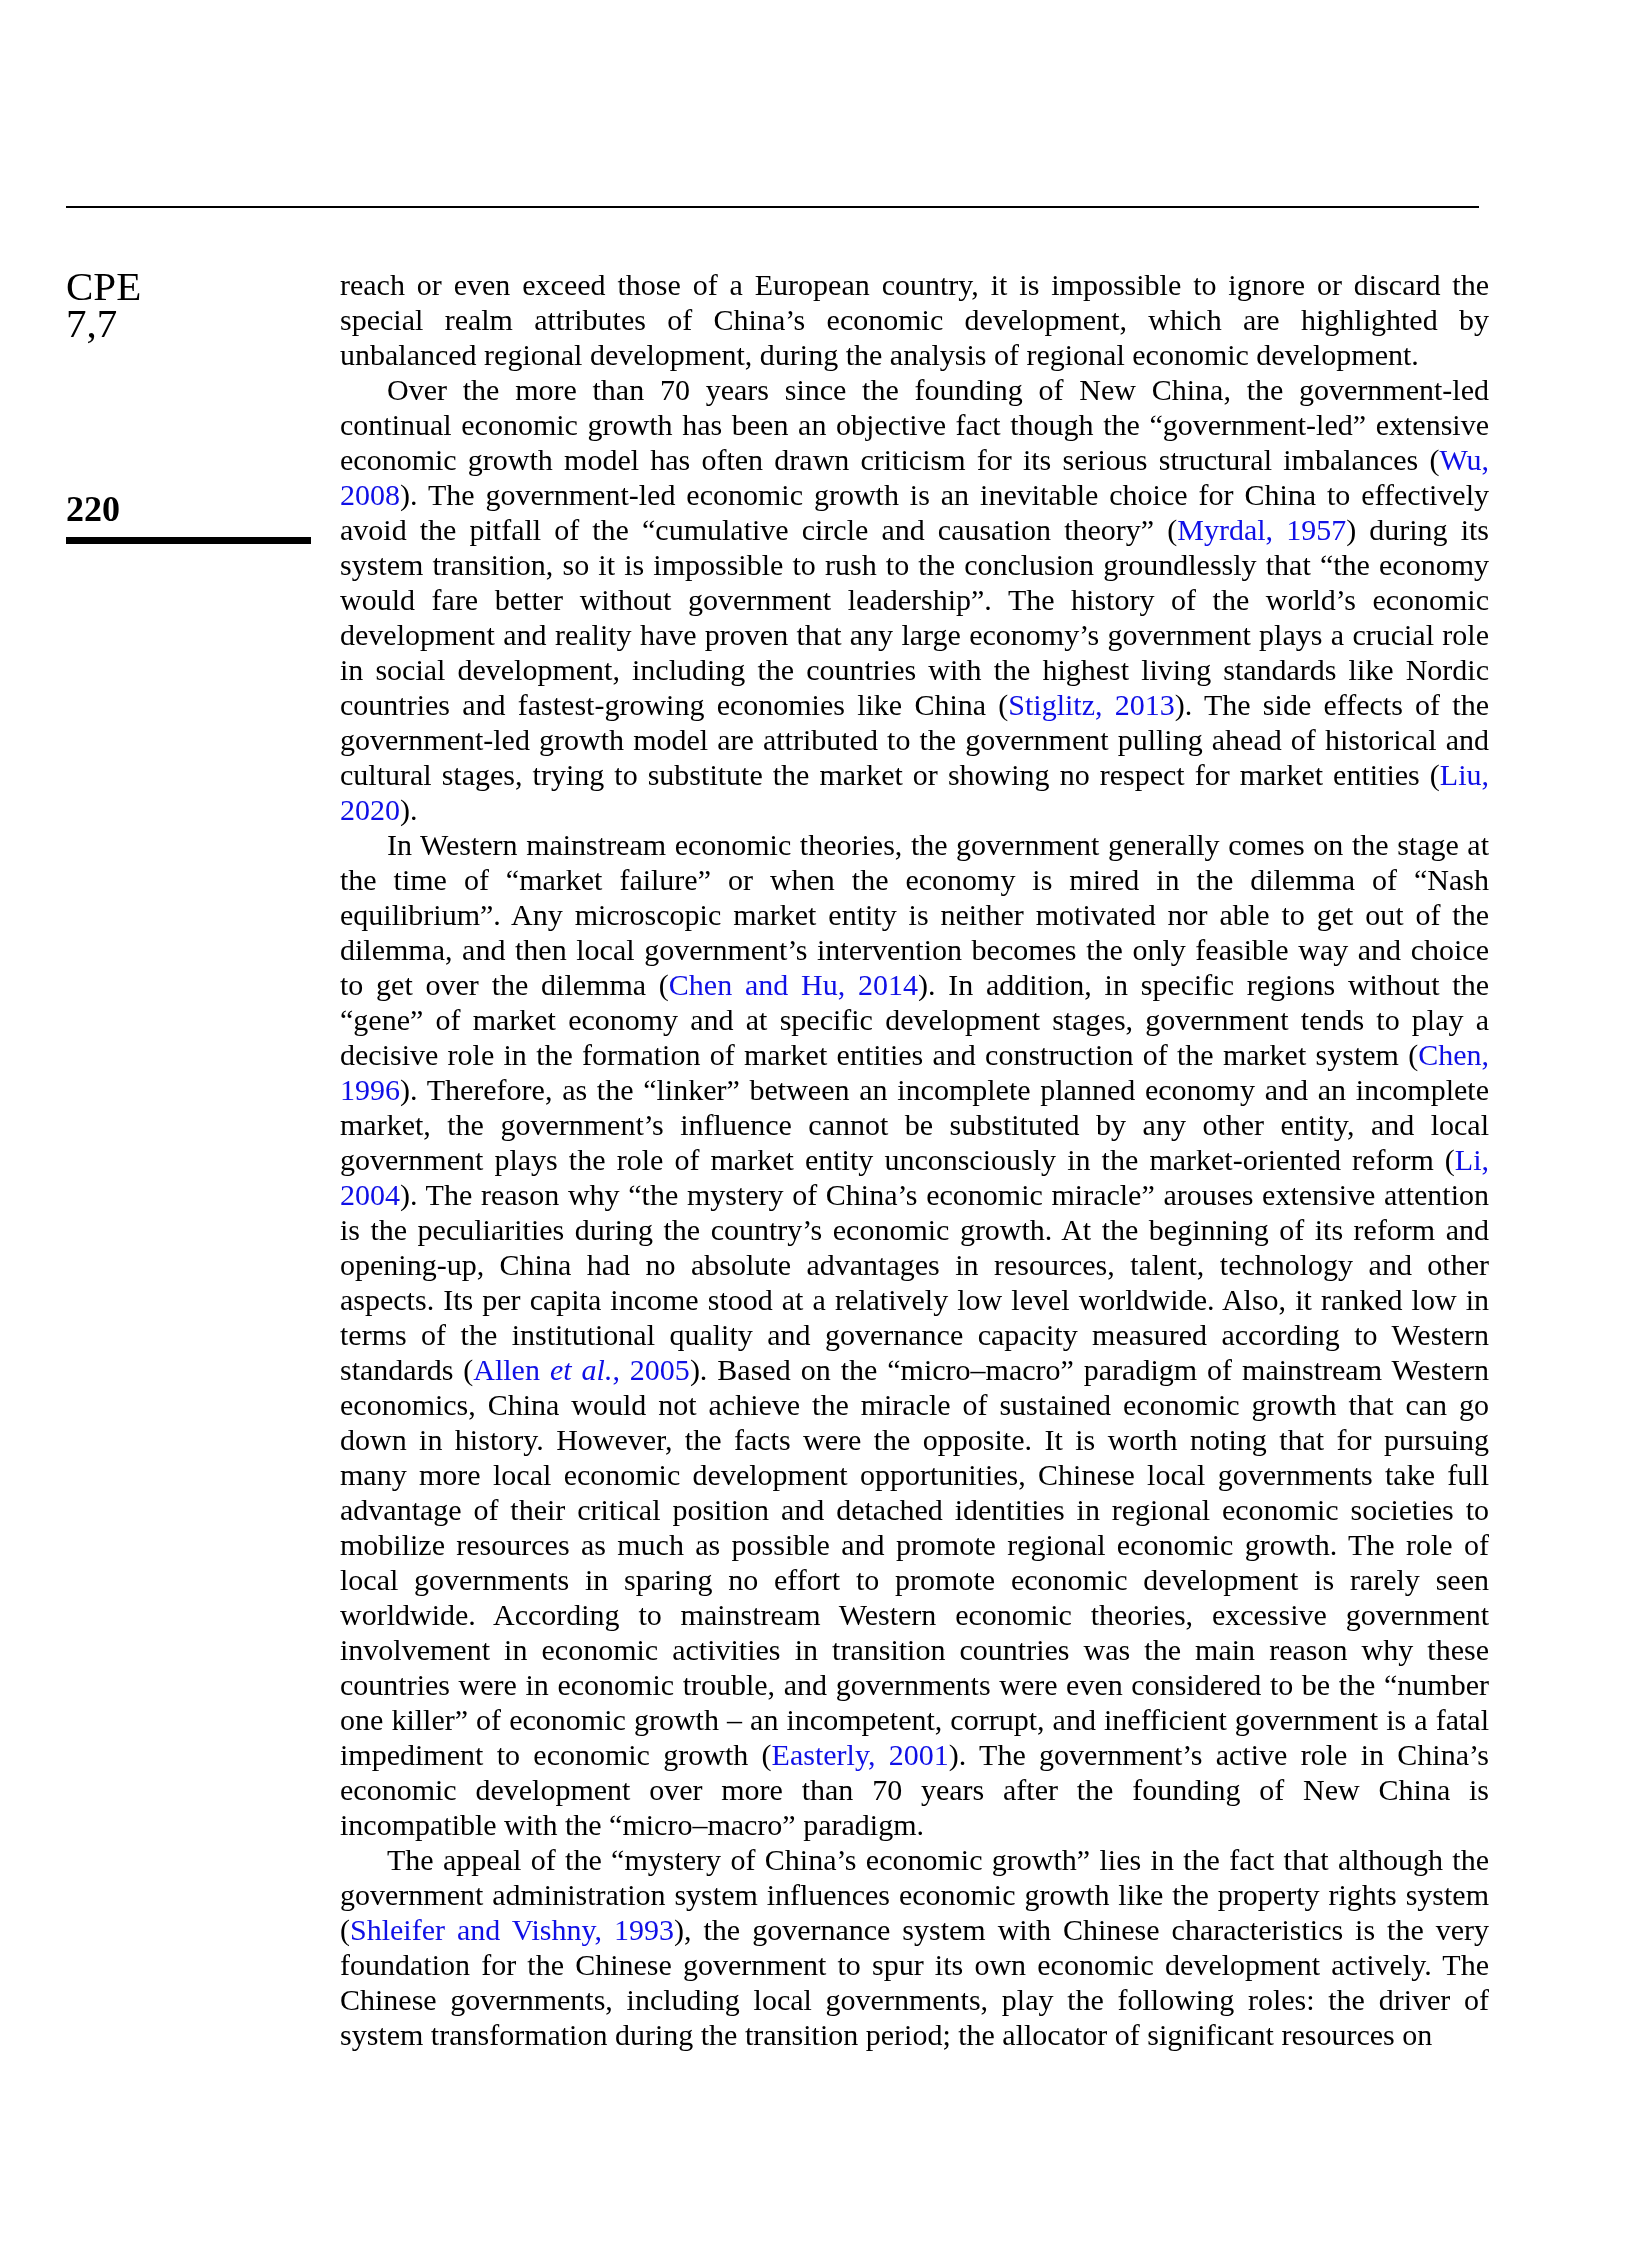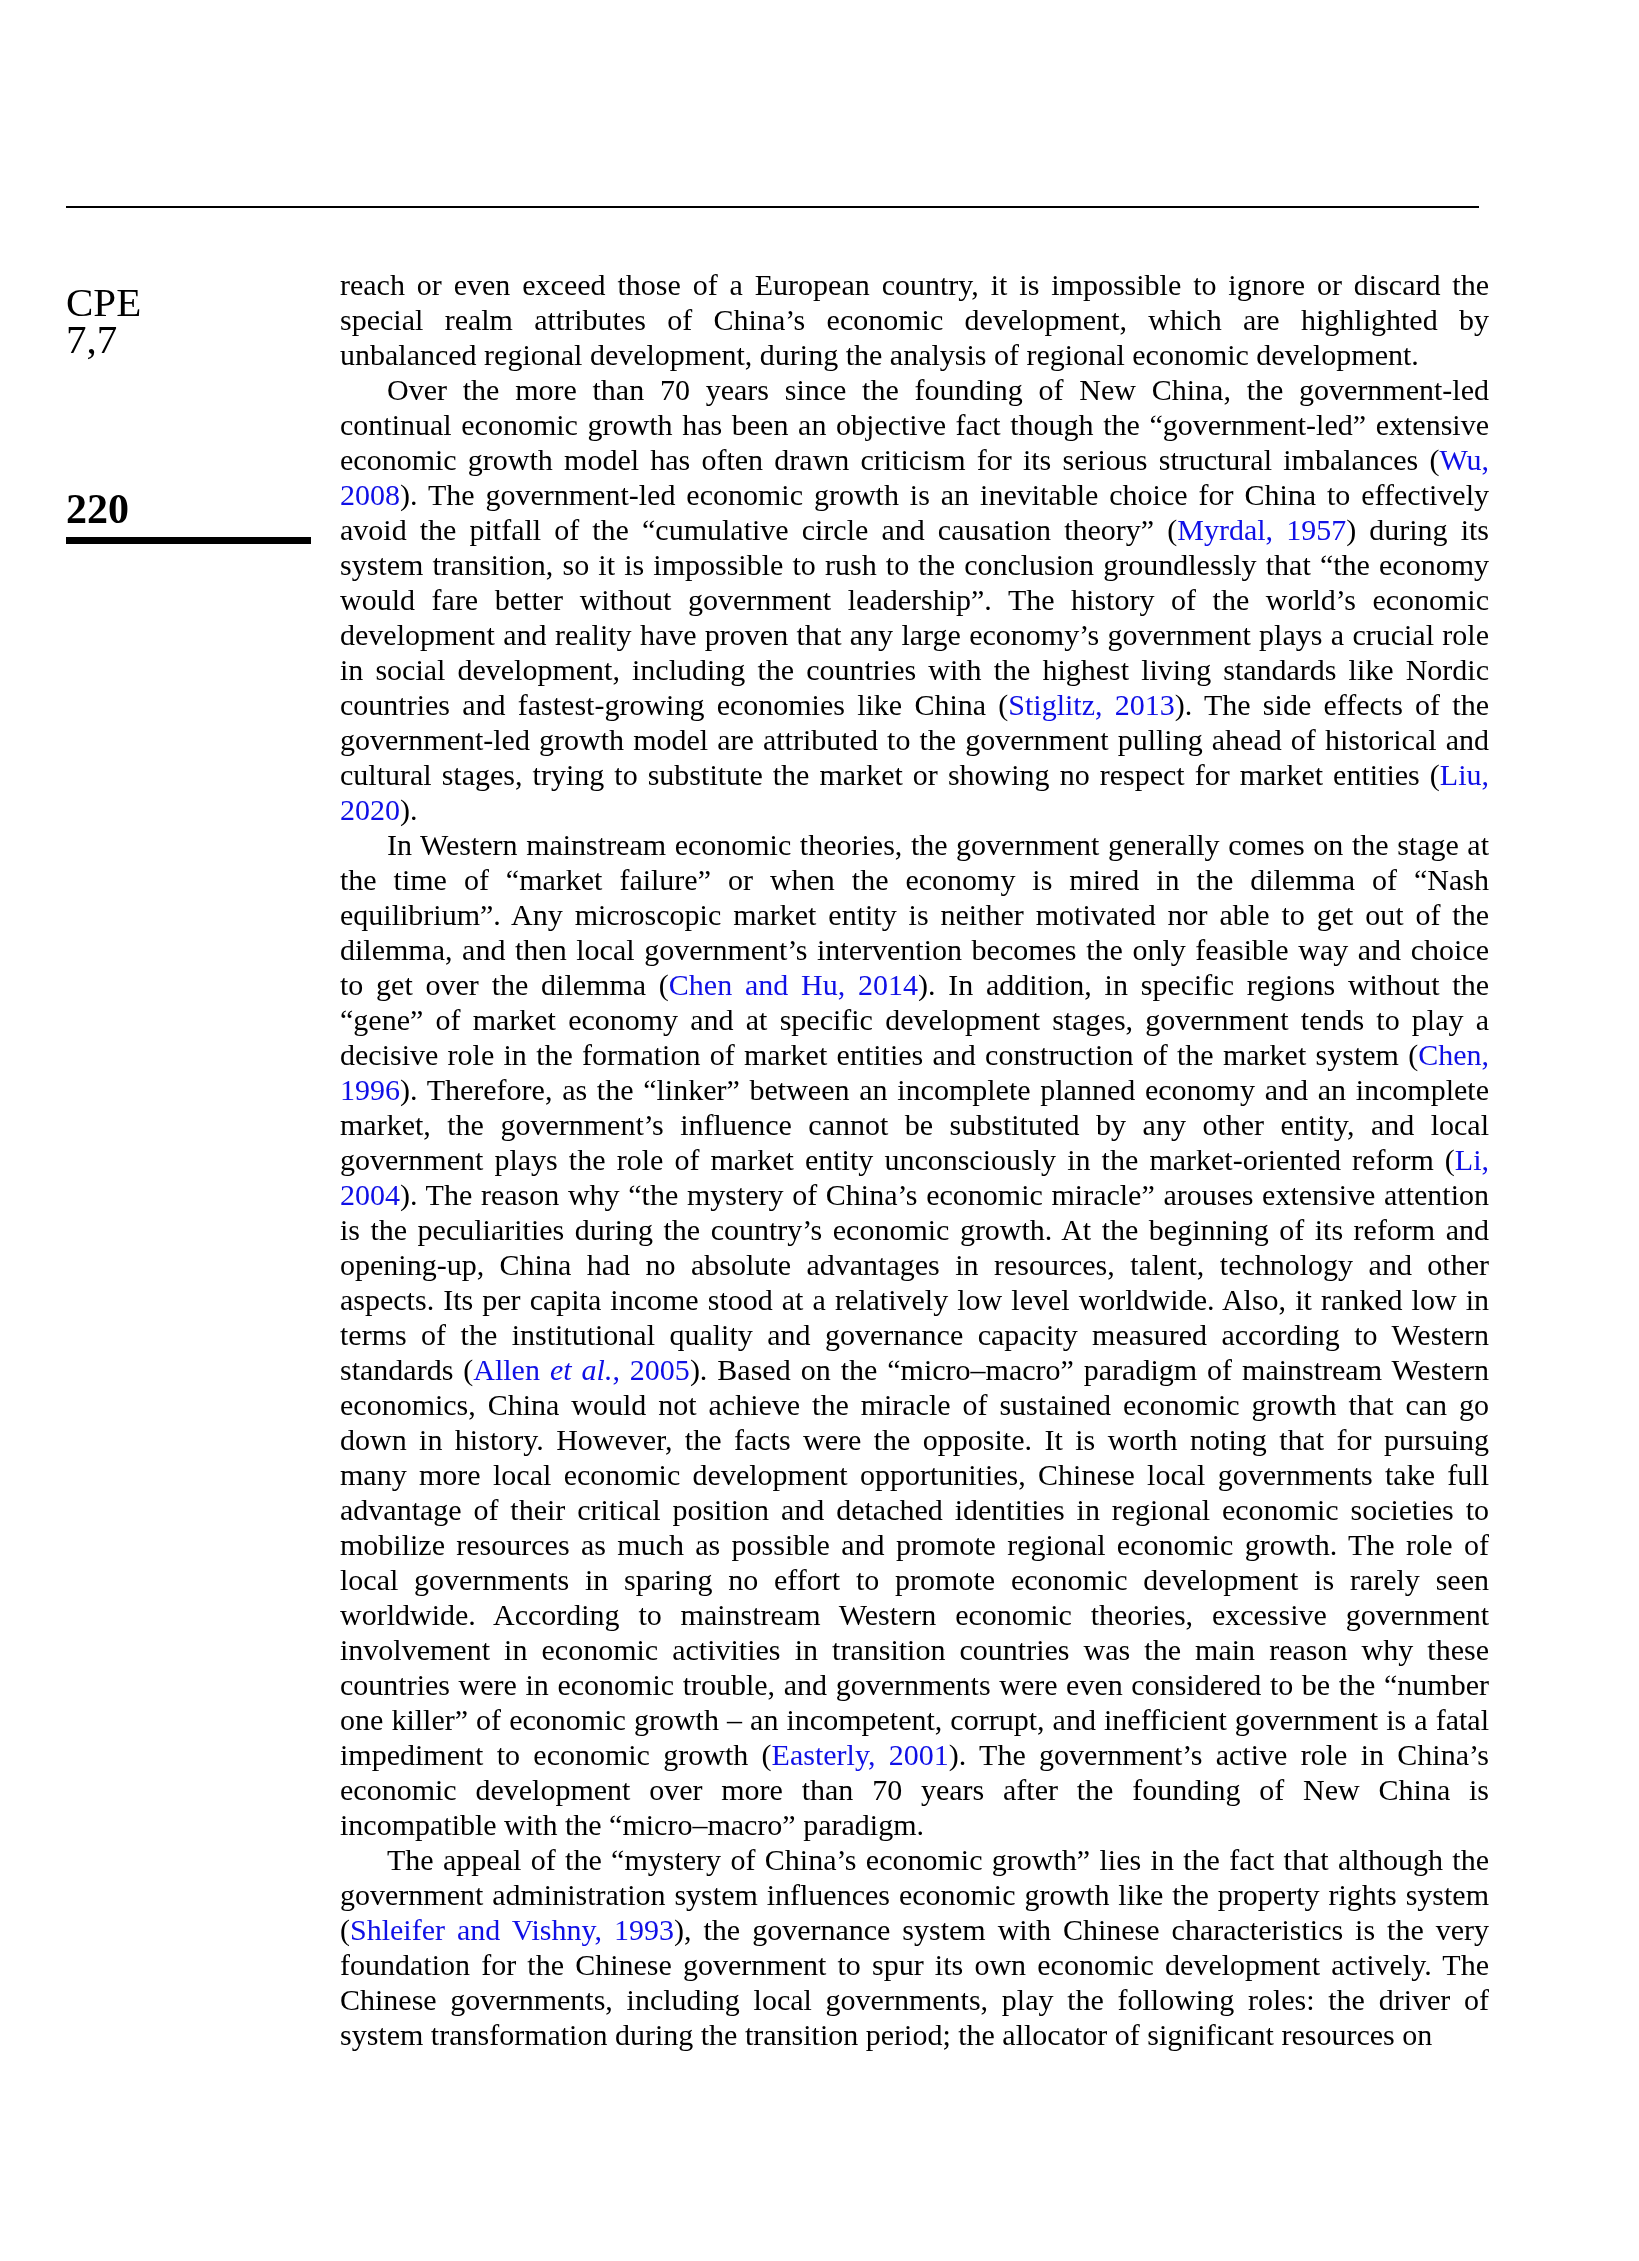--- a/index.html
+++ b/index.html
@@ -1,21 +1,21 @@
 <!DOCTYPE html>
 <html style="font-size:9.6px"><head>
 <meta charset="utf-8">
 <style>
   html, body { margin: 0; padding: 0; background: #ffffff; }
   body { width: 1639px; height: 2261px; position: relative; overflow: hidden;
          font-family: "Liberation Serif", "DejaVu Serif", serif; color: #000; }
   .top-rule { position: absolute; left: 66px; top: 206px; width: 1413px; height: 2.4px; background: #000; }
-  .journal { position: absolute; left: 66px; top: 284px; font-size: 41px; line-height: 37px; }
+  .journal { position: absolute; left: 66px; top: 268px; font-size: 41px; line-height: 37px; }
   .journal div { white-space: nowrap; }
-  .page-number { position: absolute; left: 66px; top: 488px; font-size: 42px; font-weight: bold; line-height: 42px; }
+  .page-number { position: absolute; left: 66px; top: 488px; font-size: 36px; font-weight: bold; line-height: 42px; }
   .page-rule { position: absolute; left: 66px; top: 537px; width: 245px; height: 6.6px; background: #000; }
   .body-text { position: absolute; left: 340px; top: 267px; width: 1149px;
                font-size: 30px; line-height: 35px; text-align: justify; }
   .body-text p { margin: 0; text-indent: 0; }
   .body-text p.indent { text-indent: 47px; }
   .cite { color: #1010e6; text-decoration: none; }
   .cite i { font-style: italic; }
 </style>
 </head>
 <body>

